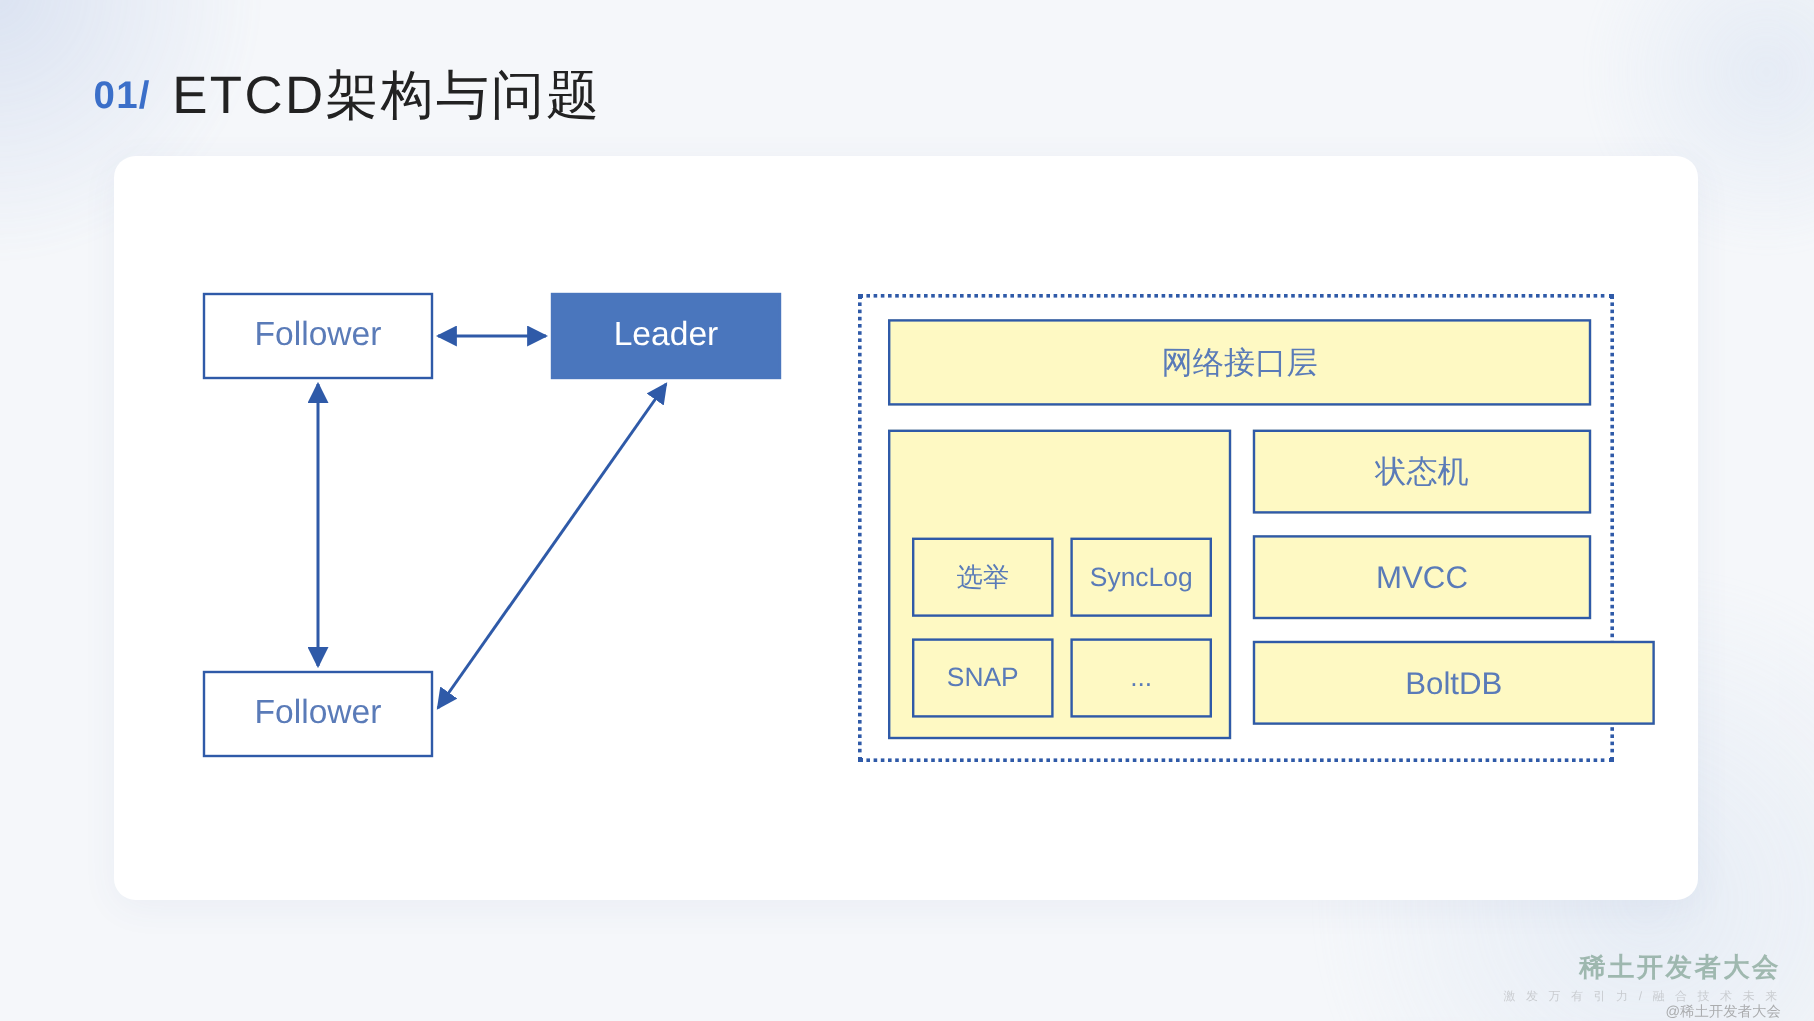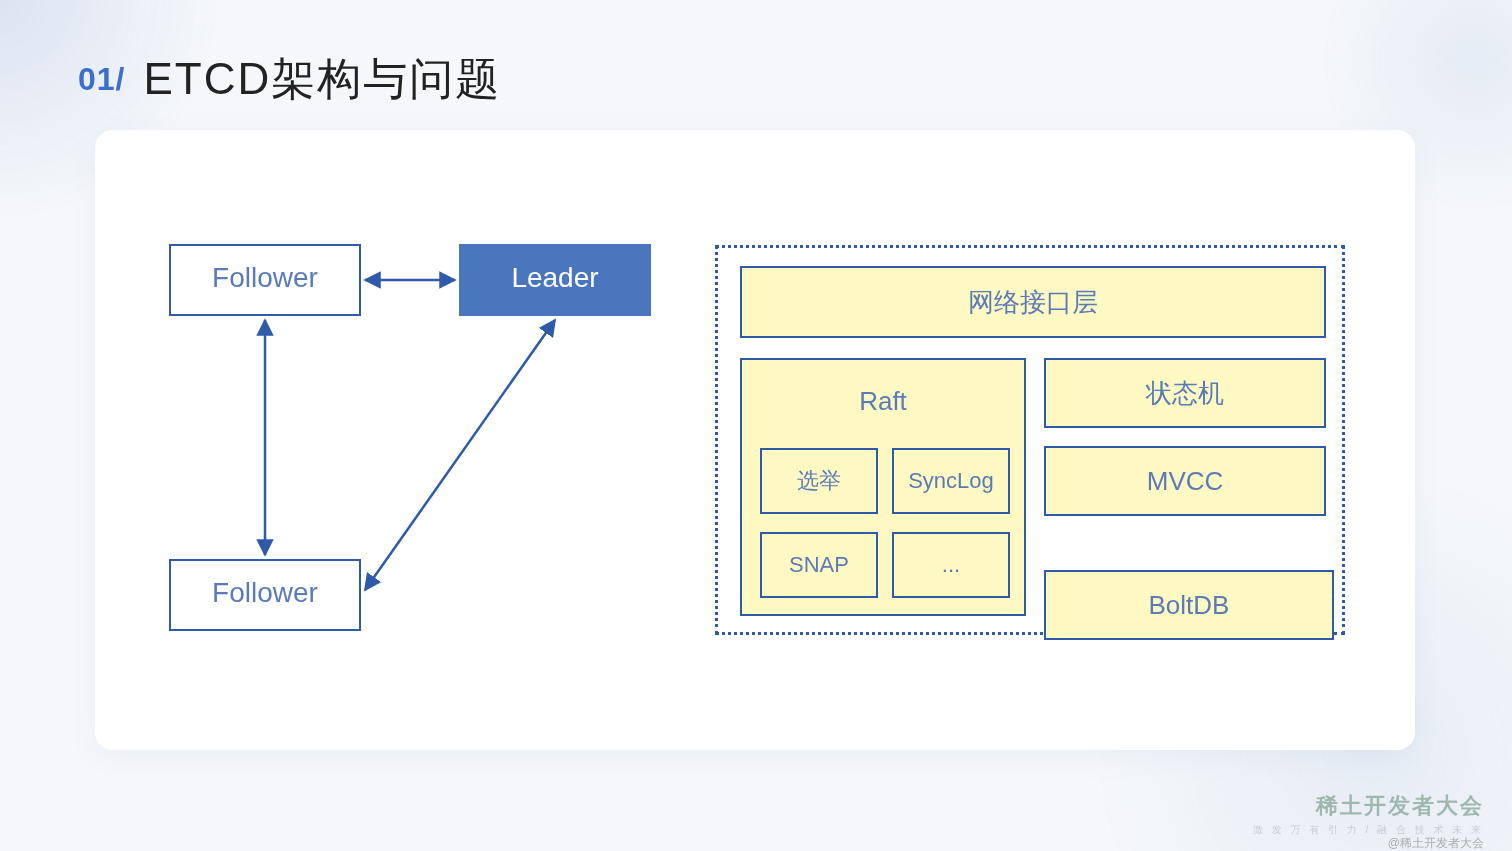--- a/index.html
+++ b/index.html
@@ -87,21 +87,20 @@
     <line class="arrow" x1="460" y1="190" x2="270" y2="460" marker-start="url(#arrA)" marker-end="url(#arrB)"></line>
   </svg>
 
   <div class="dashed-container" style="left:620px; top:115px; width:630px; height:390px;">
 
     <div class="inner-box" style="left:22px; top:18px; width:586px; height:72px;">
       <span>网络接口层</span>
     </div>
 
     <div class="inner-box" style="left:22px; top:110px; width:286px; height:258px; align-items:flex-start; padding-top:18px;">
-      <span style="position:absolute; top:26px; left:0; right:0; text-align:center;">Raft</span>
 
       <div class="inner-box small" style="left:150px; top:88px; width:118px; height:66px;">
         <span>SyncLog</span>
       </div>
       <div class="inner-box small" style="left:18px; top:88px; width:118px; height:66px;">
         <span>选举</span>
       </div>
       <div class="inner-box small" style="left:18px; top:172px; width:118px; height:66px;">
         <span>SNAP</span>
       </div>
@@ -109,21 +108,21 @@
         <span>...</span>
       </div>
     </div>
 
     <div class="inner-box" style="left:326px; top:110px; width:282px; height:70px;">
       <span>状态机</span>
     </div>
     <div class="inner-box" style="left:326px; top:198px; width:282px; height:70px;">
       <span>MVCC</span>
     </div>
-    <div class="inner-box" style="left:326px; top:286px; width:290px; height:70px;margin-top:36px;">
+    <div class="inner-box" style="left:326px; top:286px; width:335px; height:70px;">
       <span>BoltDB</span>
     </div>
 
   </div>
 
 </div>
 
 <div class="footer-brand">
   <div class="line1">稀土开发者大会</div>
   <div class="line2">激 发 万 有 引 力 / 融 合 技 术 未 来</div>

